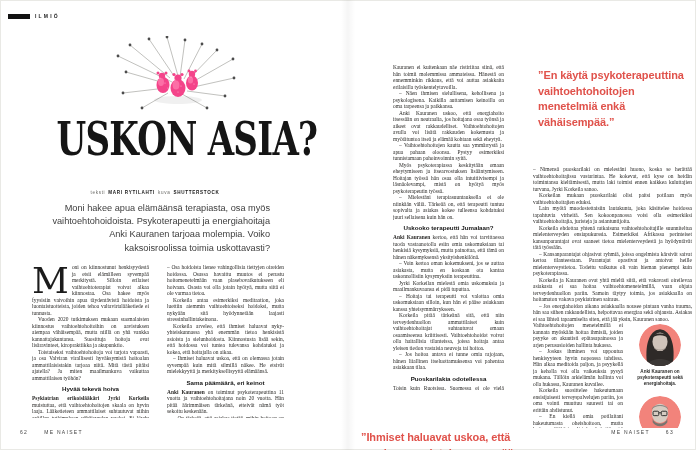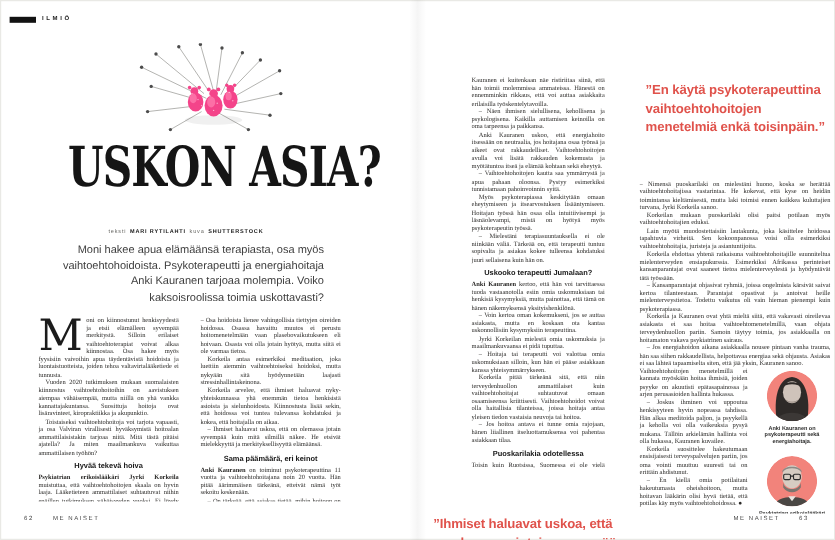--- a/index.html
+++ b/index.html
@@ -168,21 +168,21 @@
       <p class="col-para"><span class="lead">Anki Kauranen</span> kertoo, että hän voi tarvittaessa tuoda vastaanotolla esiin omia uskomuksiaan tai henkisiä kysymyksiä, mutta painottaa, että tämä on hänen näkemyksensä yksityishenkilönä.</p>
       <p class="col-para">– Voin kertoa oman kokemukseni, jos se auttaa asiakasta, mutta en koskaan ota kantaa uskonnollisiin kysymyksiin terapeuttina.</p>
       <p class="col-para">Jyrki Korkeilan mielestä omia uskomuksia ja maailmankuvaansa ei pidä tuputtaa.</p>
       <p class="col-para">– Hoitaja tai terapeutti voi valottaa omia uskomuksiaan silloin, kun hän ei pääse asiakkaan kanssa yhteisymmärrykseen.</p>
       <p class="col-para">Korkeila pitää tärkeänä sitä, että niin terveydenhuollon ammattilaiset kuin vaihtoehtohoitajat suhtautuvat omaan osaamiseensa kriittisesti. Vaihtoehtohoidot voivat olla haitallisia tilanteissa, joissa hoitaja antaa yleisen tiedon vastaisia neuvoja tai hoitoa.</p>
       <p class="col-para">– Jos hoitoa antava ei tunne omia rajojaan, hänen liiallinen itseluottamuksensa voi pahentaa asiakkaan tilaa.</p>
       <h3 class="col-heading">Puoskarilakia odotellessa</h3>
       <p class="col-para">Toisin kuin Ruotsissa, Suomessa ei ole vielä sellaista potilasturvallisuuslakia, joka määrittelisi, millaisia hoitoja saa tarjota ilman ammattipätevyyttä. Suomessa puoskarilakina tunnetun lain valmistelu aloitettiin jo 2009, mutta työ on yhä kesken, mikä saattaa osaltaan kertoa asian vaikeudesta.</p>
     </div>
   <div class="col col-r2">
-      <div class="pull-quote quote-top">”En käytä psykoterapeuttina vaihtoehtohoitojen menetelmiä enkä toisinpäin.”</div>
+      <div class="pull-quote quote-top">”En käytä psykoterapeuttina vaihtoehtohoitojen menetelmiä enkä vähäisempää.”</div>
       <p class="col-para">– Nimensä puoskarilaki on mielestäni huono, koska se herättää vaihtoehtohoitajissa vastarintaa. He kokevat, että kyse on heidän toimintansa kieltämisestä, mutta laki toimisi ennen kaikkea kuluttajien turvana, Jyrki Korkeila sanoo.</p>
       <p class="col-para">Korkeilan mukaan puoskarilaki olisi paitsi potilaan myös vaihtoehtohoitajien eduksi.</p>
       <p class="col-para">Lain myötä muodostettaisiin lautakunta, joka käsittelee hoidossa tapahtuvia virheitä. Sen kokoonpanossa voisi olla esimerkiksi vaihtoehtohoitajia, juristeja ja asiantuntijoita.</p>
       <p class="col-para">Korkeila ehdottaa yhtenä ratkaisuna vaihtoehtohoitajille suunniteltua mielenterveyden ensiapukurssia. Esimerkiksi Afrikassa perinteiset kansanparantajat ovat saaneet tietoa mielenterveydestä ja hyödyntävät tätä työssään.</p>
       <p class="col-para">– Kansanparantajat ohjasivat ryhmiä, joissa ongelmista kärsivät saivat kertoa tilanteestaan. Parantajat opastivat ja antoivat heille mielenterveystietoa. Todettu vaikutus oli vain hieman pienempi kuin psykoterapiassa.</p>
       <p class="col-para">Korkeila ja Kauranen ovat yhtä mieltä siitä, että vakavasti oireilevaa asiakasta ei saa hoitaa vaihtoehtomenetelmillä, vaan ohjata terveydenhuollon pariin. Samoin täytyy toimia, jos asiakkaalla on hoitamaton vakava psykiatrinen sairaus.</p>
       <p class="col-para">– Jos energiahoidon aikana asiakkaalla nousee pintaan vanha trauma, hän saa siihen rakkaudellista, helpottavaa energiaa sekä ohjausta. Asiakas ei saa lähteä tapaamiselta siten, että jää yksin, Kauranen sanoo.</p>
       <div class="profile-rail">
         <figure class="profile">
           <div class="avatar">

